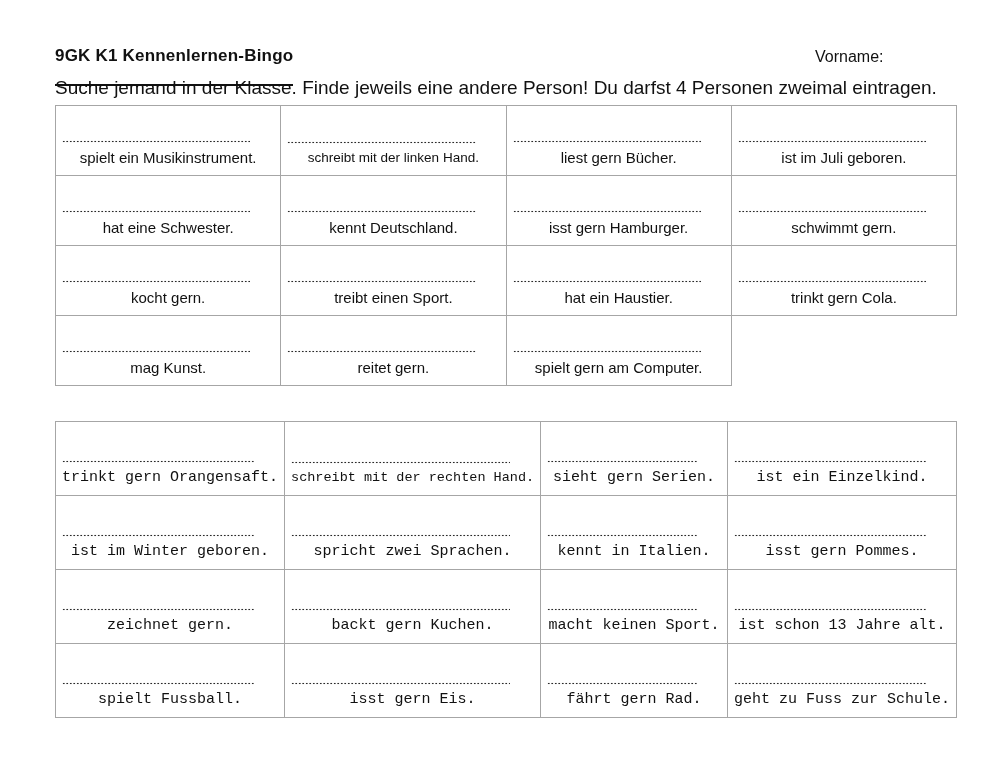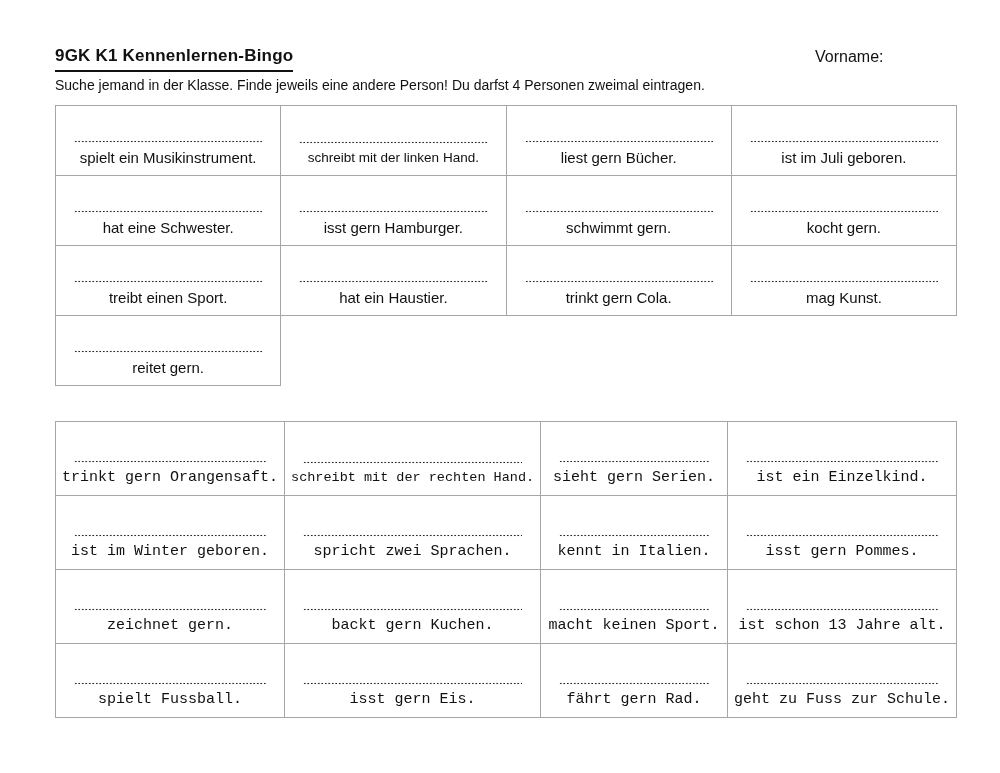--- a/index.html
+++ b/index.html
@@ -8,30 +8,30 @@
     font-family: "Liberation Sans", "DejaVu Sans", sans-serif;
     color: #111;
     position: relative;
   }
   .page { position: absolute; inset: 0; }
 
   .title {
     position: absolute; left: 55px; top: 46px;
     font-size: 17px; font-weight: bold;
     border-bottom: 2px solid #111;
-    padding-bottom: 4px;
+    padding-bottom: 18px;
     letter-spacing: 0.2px;
   }
   .vorname {
     position: absolute; left: 815px; top: 48px;
     font-size: 16px;
   }
   .instruction {
     position: absolute; left: 55px; top: 77px;
-    font-size: 14px;
+    font-size: 19px;
   }
 
   .bingo-table {
     position: absolute;
     left: 55px;
     width: 902px;
     display: grid;
     grid-template-columns: repeat(4, 1fr);
     border-top: 1px solid #a6a6a6;
     border-left: 1px solid #a6a6a6;
@@ -41,21 +41,20 @@
   .table-1 .cell { height: 70px; }
   .table-2 { top: 421px; }
   .table-2 .cell { height: 74px; font-family: Liberation Mono, monospace; }
 
   .cell {
     border-right: 1px solid #a6a6a6;
     border-bottom: 1px solid #a6a6a6;
     display: flex;
     flex-direction: column;
     justify-content: flex-end;
-    align-items: center;
     padding: 0 6px 9px 6px;
     gap: 7px;
   }
   .dotline {
     width: calc(100% - 24px);
     height: 3px;
     background-image: radial-gradient(circle, #2a2a2a 0.9px, transparent 1.1px);
     background-size: 3.5px 3px;
     background-repeat: repeat-x;
     background-position: left center;
@@ -93,20 +92,24 @@
     <div class="cell">
         <div class="dotline"></div>
         <div class="phrase">ist im Juli geboren.</div>
       </div>
     <div class="cell">
         <div class="dotline"></div>
         <div class="phrase">hat eine Schwester.</div>
       </div>
     <div class="cell">
         <div class="dotline"></div>
+        <div class="phrase">kennt Deutschland.</div>
+      </div>
+    <div class="cell">
+        <div class="dotline"></div>
         <div class="phrase">isst gern Hamburger.</div>
       </div>
 
     <div class="cell">
         <div class="dotline"></div>
         <div class="phrase">schwimmt gern.</div>
       </div>
     <div class="cell">
         <div class="dotline"></div>
         <div class="phrase">kocht gern.</div>
@@ -125,20 +128,24 @@
         <div class="phrase">trinkt gern Cola.</div>
       </div>
     <div class="cell">
         <div class="dotline"></div>
         <div class="phrase">mag Kunst.</div>
       </div>
     <div class="cell">
         <div class="dotline"></div>
         <div class="phrase">reitet gern.</div>
       </div>
+    <div class="cell">
+        <div class="dotline"></div>
+        <div class="phrase">spielt gern am Computer.</div>
+      </div>
   </div>
 
   <div class="bingo-table table-2">
     <div class="cell">
         <div class="dotline"></div>
         <div class="phrase">trinkt gern Orangensaft.</div>
       </div>
     <div class="cell">
         <div class="dotline"></div>
         <div class="phrase" style="font-size: 13.5px;">schreibt mit der rechten Hand.</div>

